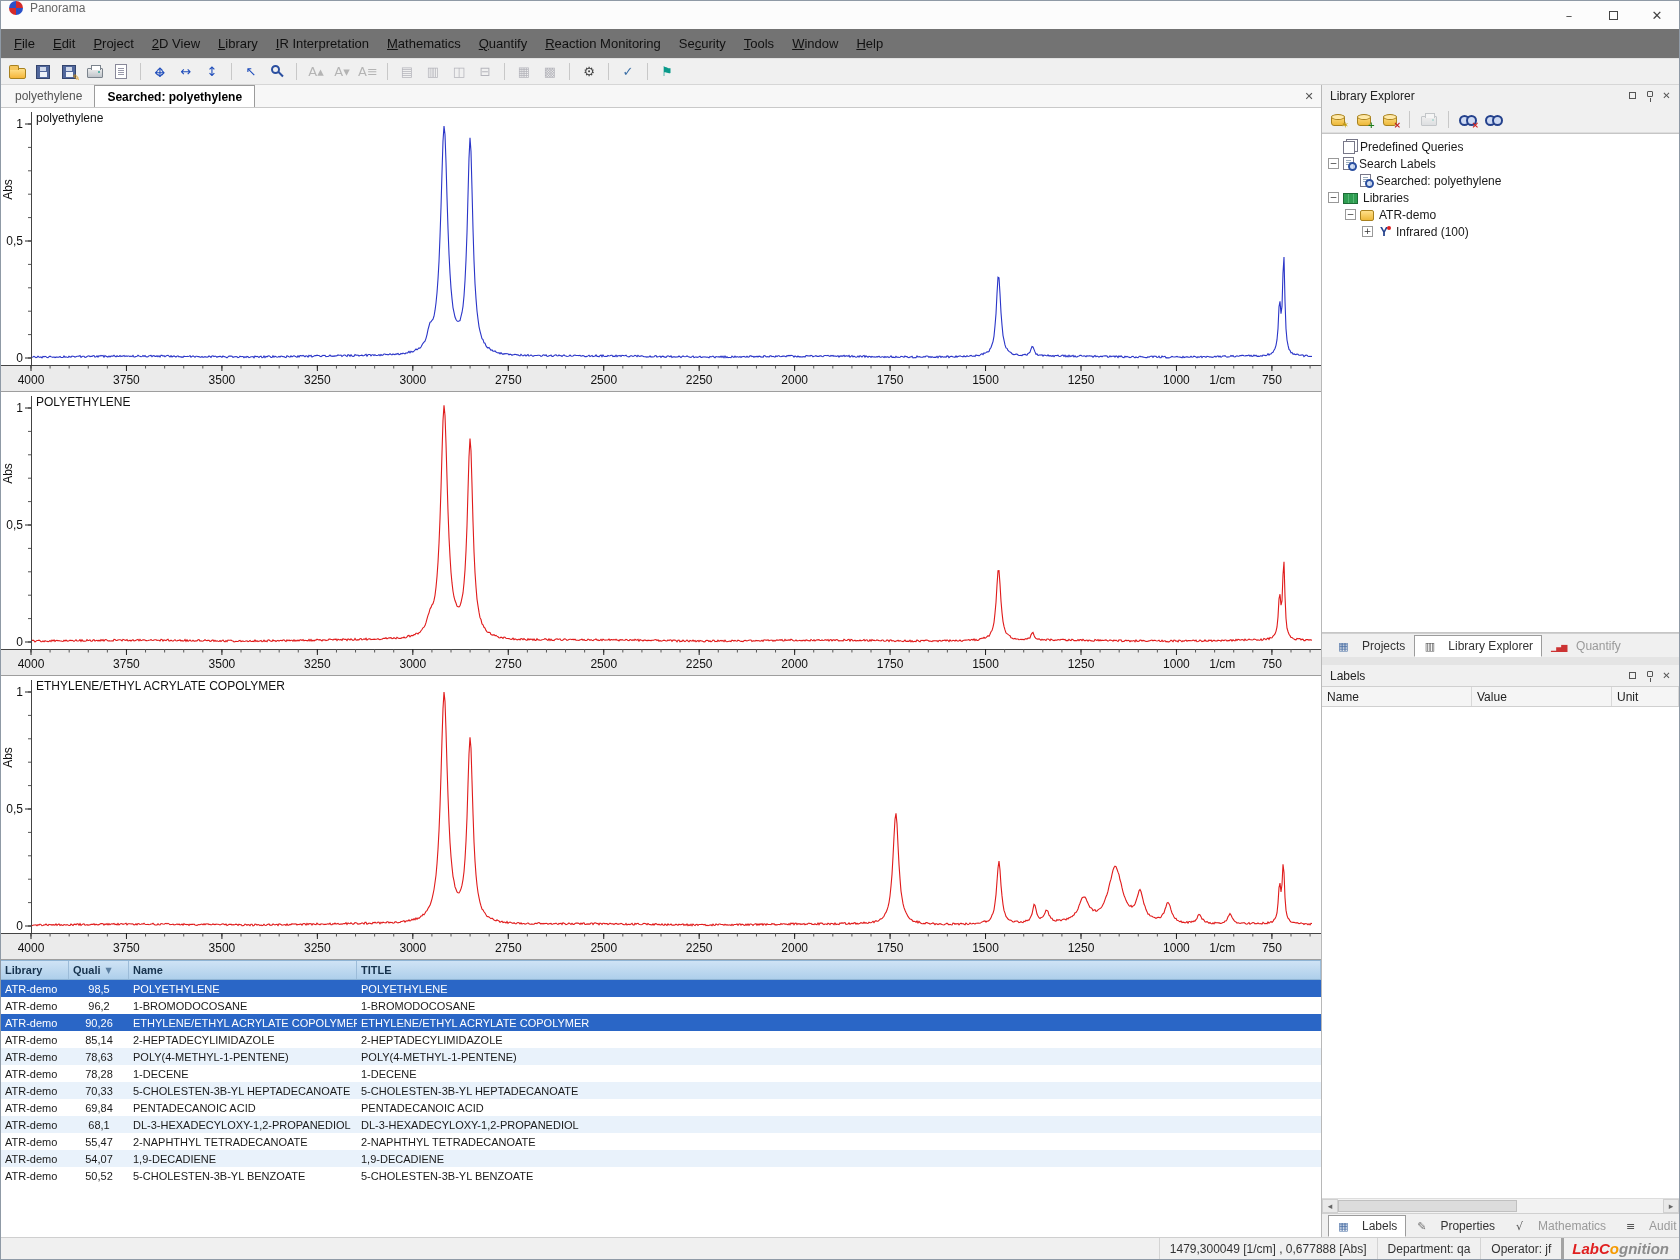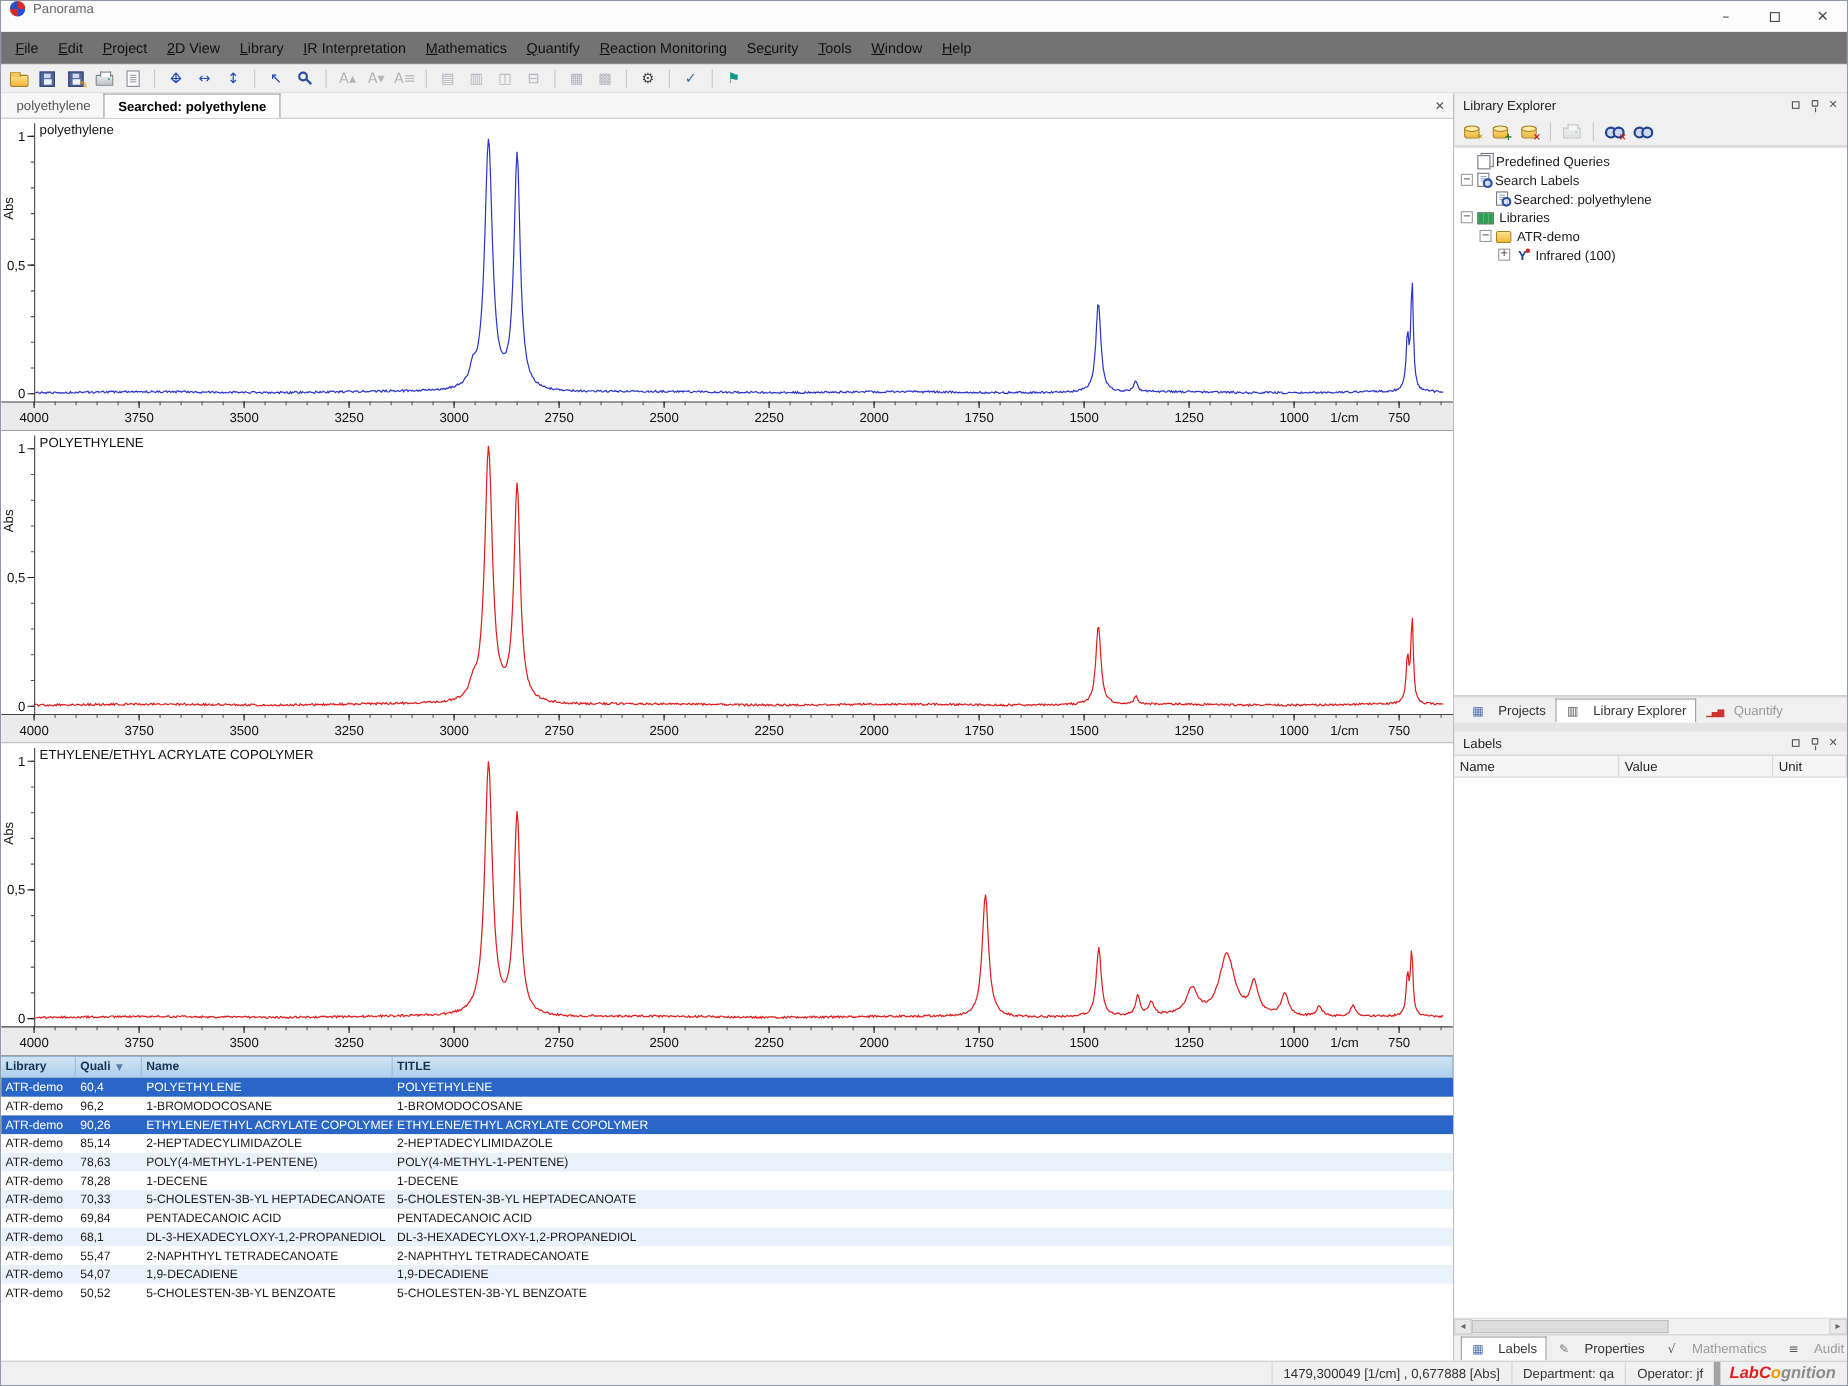--- a/index.html
+++ b/index.html
@@ -61,21 +61,21 @@
 
 .results{flex:1;display:flex;flex-direction:column;overflow:hidden;background:#fff;}
 .rheader{height:20px;flex:none;display:flex;background:linear-gradient(#cfe3f5,#aecfeb);border-top:1px solid #8fb4d4;border-bottom:1px solid #8fb4d4;}
 .rheader .rcol{display:flex;align-items:center;gap:5px;padding:0 4px;border-right:1px solid #9cbcd9;font-size:11px;font-weight:bold;color:#16324d;}
 .sort{font-size:8px;color:#5b7ea0;font-family:"DejaVu Sans",sans-serif;}
 .rbody{flex:1;overflow:hidden;}
 .rrow{display:flex;height:17px;font-size:11px;align-items:center;}
 .rrow:nth-child(odd){background:#e9f2fb;}
 .rrow .rcol{padding:0 4px;white-space:nowrap;overflow:hidden;}
 .rrow.selected{background:#2a66c6;color:#fff;}
-.rcol0{width:68px;flex:none;}.rcol1{width:60px;flex:none;}.rcol2{width:228px;flex:none;}.rcol3{flex:1;min-width:0;}
+.rcol0{width:68px;flex:none;}.rcol1{width:60px;flex:none;text-align:center;}.rcol2{width:228px;flex:none;}.rcol3{flex:1;min-width:0;}
 
 .rightpane{width:358px;flex:none;background:#f0f0f0;border-left:1px solid #b8b8b8;display:flex;flex-direction:column;min-height:0;}
 .panel{display:flex;flex-direction:column;min-height:0;}
 .panel.le{height:572px;flex:none;}
 .panel.labels{flex:1;}
 .panel-gap{height:8px;flex:none;background:#e4e4e4;}
 .panel-header{height:21px;flex:none;display:flex;align-items:center;padding:0 4px 0 8px;}
 .panel-title{font-size:12px;color:#222;flex:1;}
 .ph-btn{width:17px;height:15px;display:flex;align-items:center;justify-content:center;color:#555;font-size:10px;font-family:"DejaVu Sans",sans-serif;}
 .sq{width:7px;height:7px;border:1px solid #555;}
@@ -114,21 +114,21 @@
 .lcol0{width:150px;flex:none;}.lcol1{width:140px;flex:none;}.lcol2{flex:1;}
 .labels-body{flex:1;background:#fff;min-height:0;}
 .hscroll{height:15px;flex:none;display:flex;background:#f2f2f2;border-top:1px solid #ddd;}
 .sb-btn{width:16px;flex:none;display:flex;align-items:center;justify-content:center;color:#666;font-size:9px;background:#e9e9e9;border:1px solid #d0d0d0;font-family:"DejaVu Sans",sans-serif;}
 .sb-track{flex:1;position:relative;}
 .sb-thumb{position:absolute;left:0;top:1px;bottom:1px;width:55%;background:#dcdcdc;border:1px solid #c0c0c0;}
 
 .statusbar{height:22px;flex:none;display:flex;align-items:stretch;background:#f0f0f0;border-top:1px solid #cfcfcf;font-size:12px;color:#333;}
 .sb-fill{flex:1;}
 .sb-panel{display:flex;align-items:center;padding:0 10px;border-left:1px solid #d4d4d4;white-space:nowrap;}
-.sb-logo{display:flex;align-items:center;padding:0 10px 0 8px;border-left:6px solid #a3a3a3;font-size:15px;font-weight:bold;font-style:italic;}
+.sb-logo{display:flex;align-items:center;padding:0 10px 0 8px;border-left:3px solid #a3a3a3;font-size:15px;font-weight:bold;font-style:italic;}
 </style>
 </head>
 <body>
 
 <div class="window">
 
   <div class="titlebar">
     <span class="app-icon"></span>
     <span class="title-text">Panorama</span>
     <div class="win-controls">
@@ -628,21 +628,21 @@
             <div class="rcol rcol2">
               <span>Name</span>
             </div>
             <div class="rcol rcol3">
               <span>TITLE</span>
             </div>
           </div>
         <div class="rbody">
             <div class="rrow selected">
               <div class="rcol rcol0">ATR-demo</div>
-              <div class="rcol rcol1">60,4</div>
+              <div class="rcol rcol1">98,5</div>
               <div class="rcol rcol2">POLYETHYLENE</div>
               <div class="rcol rcol3">POLYETHYLENE</div>
             </div>
             <div class="rrow">
               <div class="rcol rcol0">ATR-demo</div>
               <div class="rcol rcol1">96,2</div>
               <div class="rcol rcol2">1-BROMODOCOSANE</div>
               <div class="rcol rcol3">1-BROMODOCOSANE</div>
             </div>
             <div class="rrow selected">

